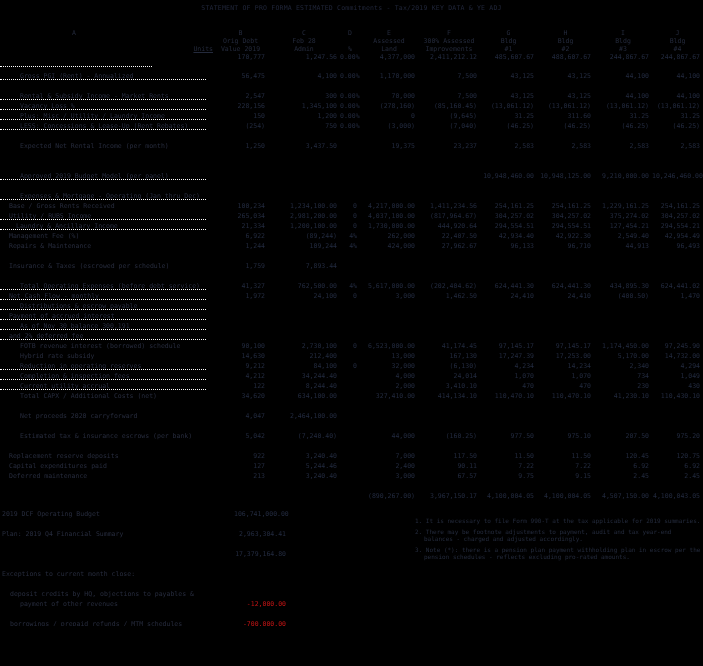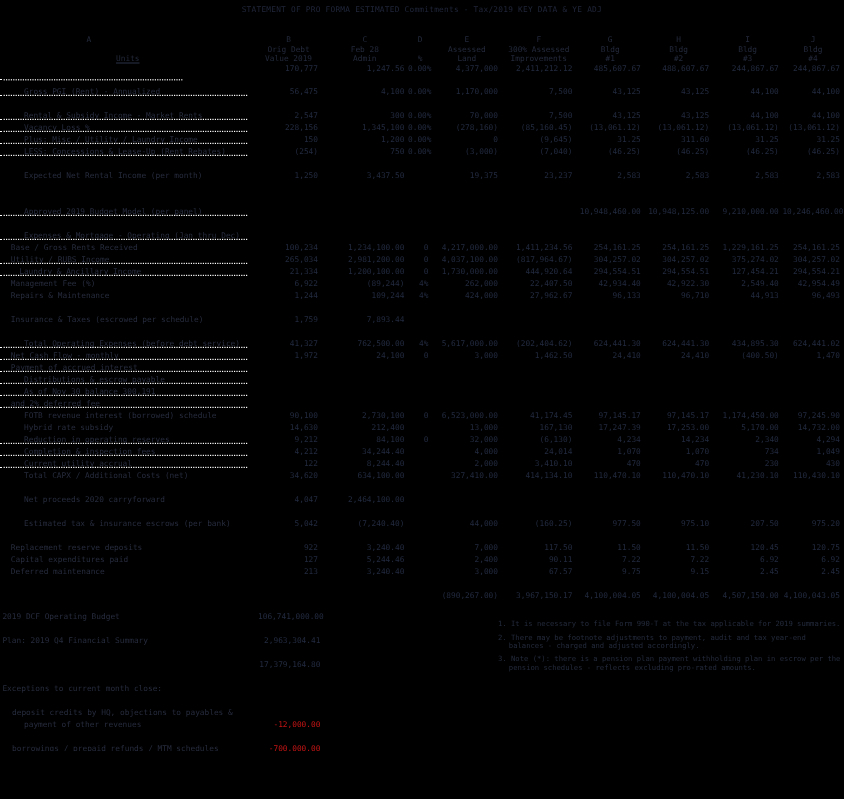--- a/index.html
+++ b/index.html
@@ -6,33 +6,33 @@
   .page{position:relative;width:703px;height:626px;background:#000;overflow:hidden;
         font-family:"DejaVu Sans Mono",monospace;color:#252b3d;}
   .title{position:absolute;top:4px;left:0;width:703px;text-align:center;
          font-size:6.5px;letter-spacing:0.2px;color:#20263a;white-space:nowrap;}
   
   .gr{display:grid;grid-template-columns:213px 55px 72px 20px 58px 62px 57px 57px 58px 51px;}
   .hdr{position:absolute;left:0;top:29px;width:703px;}
   .hrow{height:8px;align-items:end;}
   .hl{font-size:6.5px;text-align:center;color:#242a3c;white-space:nowrap;}
   .hl.first{text-align:left;padding-left:72px;}
-  .h2a{text-align:center;text-decoration:underline;}
+  .h2a{text-align:right;text-decoration:underline;}
   .hn{font-size:6.5px;text-align:right;padding-right:3px;color:#222a3f;white-space:nowrap;}
   .hdr-sep{position:absolute;left:0;top:66px;width:152px;border-bottom:1px dotted #fff;}
   .tbody{position:absolute;left:0;top:70px;width:703px;}
   .r{height:10px;align-items:end;}
   .ca{position:relative;font-size:6.5px;color:#272c3e;white-space:nowrap;overflow:hidden;padding-left:20px;}
   .ca.in1{padding-left:9px;}
   .ca.in2{padding-left:16px;}
   .sep > .ca::after{content:"";position:absolute;left:0;width:206px;bottom:0;border-bottom:1px dotted #fff;}
   .c{font-size:6.5px;text-align:right;padding-right:3px;color:#222a3f;white-space:nowrap;}
   
   .recap{position:absolute;left:0;top:508px;width:280px;}
-  .brow{display:grid;grid-template-columns:215px 55px;height:10px;align-items:end;}
+  .brow{display:grid;grid-template-columns:215px 55px;height:10px;align-items:end;gap:19px;}
   .bl{font-size:6.5px;color:#272c3e;white-space:nowrap;overflow:visible;padding-left:2px;}
   .bl.in1{padding-left:10px;}
   .bl.in2{padding-left:20px;}
   .bv{font-size:6.5px;text-align:right;padding-right:3px;color:#232b40;white-space:nowrap;}
   .red{color:#c41414;}
   
   .notes{position:absolute;left:415px;top:517px;width:286px;font-size:6px;
          line-height:1.25;color:#242b3d;}
   .note{padding-left:9px;text-indent:-9px;margin-bottom:3px;}
   .foot-eq{position:absolute;left:328px;top:632px;font-size:6.5px;color:#242b3d;}
@@ -367,33 +367,33 @@
         <div class="c">24,100</div>
         <div class="c">0</div>
         <div class="c">3,000</div>
         <div class="c">1,462.50</div>
         <div class="c">24,410</div>
         <div class="c">24,410</div>
         <div class="c">(400.50)</div>
         <div class="c">1,470</div>
       </div>
       <div class="gr r sep">
+        <div class="ca">Distributions &amp; escrow payable</div>
+        <div class="c"></div>
+        <div class="c"></div>
+        <div class="c"></div>
+        <div class="c"></div>
+        <div class="c"></div>
+        <div class="c"></div>
+        <div class="c"></div>
+        <div class="c"></div>
+        <div class="c"></div>
+      </div>
+      <div class="gr r sep">
         <div class="ca in1">Payment of accrued interest</div>
-        <div class="c"></div>
-        <div class="c"></div>
-        <div class="c"></div>
-        <div class="c"></div>
-        <div class="c"></div>
-        <div class="c"></div>
-        <div class="c"></div>
-        <div class="c"></div>
-        <div class="c"></div>
-      </div>
-      <div class="gr r sep">
-        <div class="ca">Distributions &amp; escrow payable</div>
         <div class="c"></div>
         <div class="c"></div>
         <div class="c"></div>
         <div class="c"></div>
         <div class="c"></div>
         <div class="c"></div>
         <div class="c"></div>
         <div class="c"></div>
         <div class="c"></div>
       </div>

